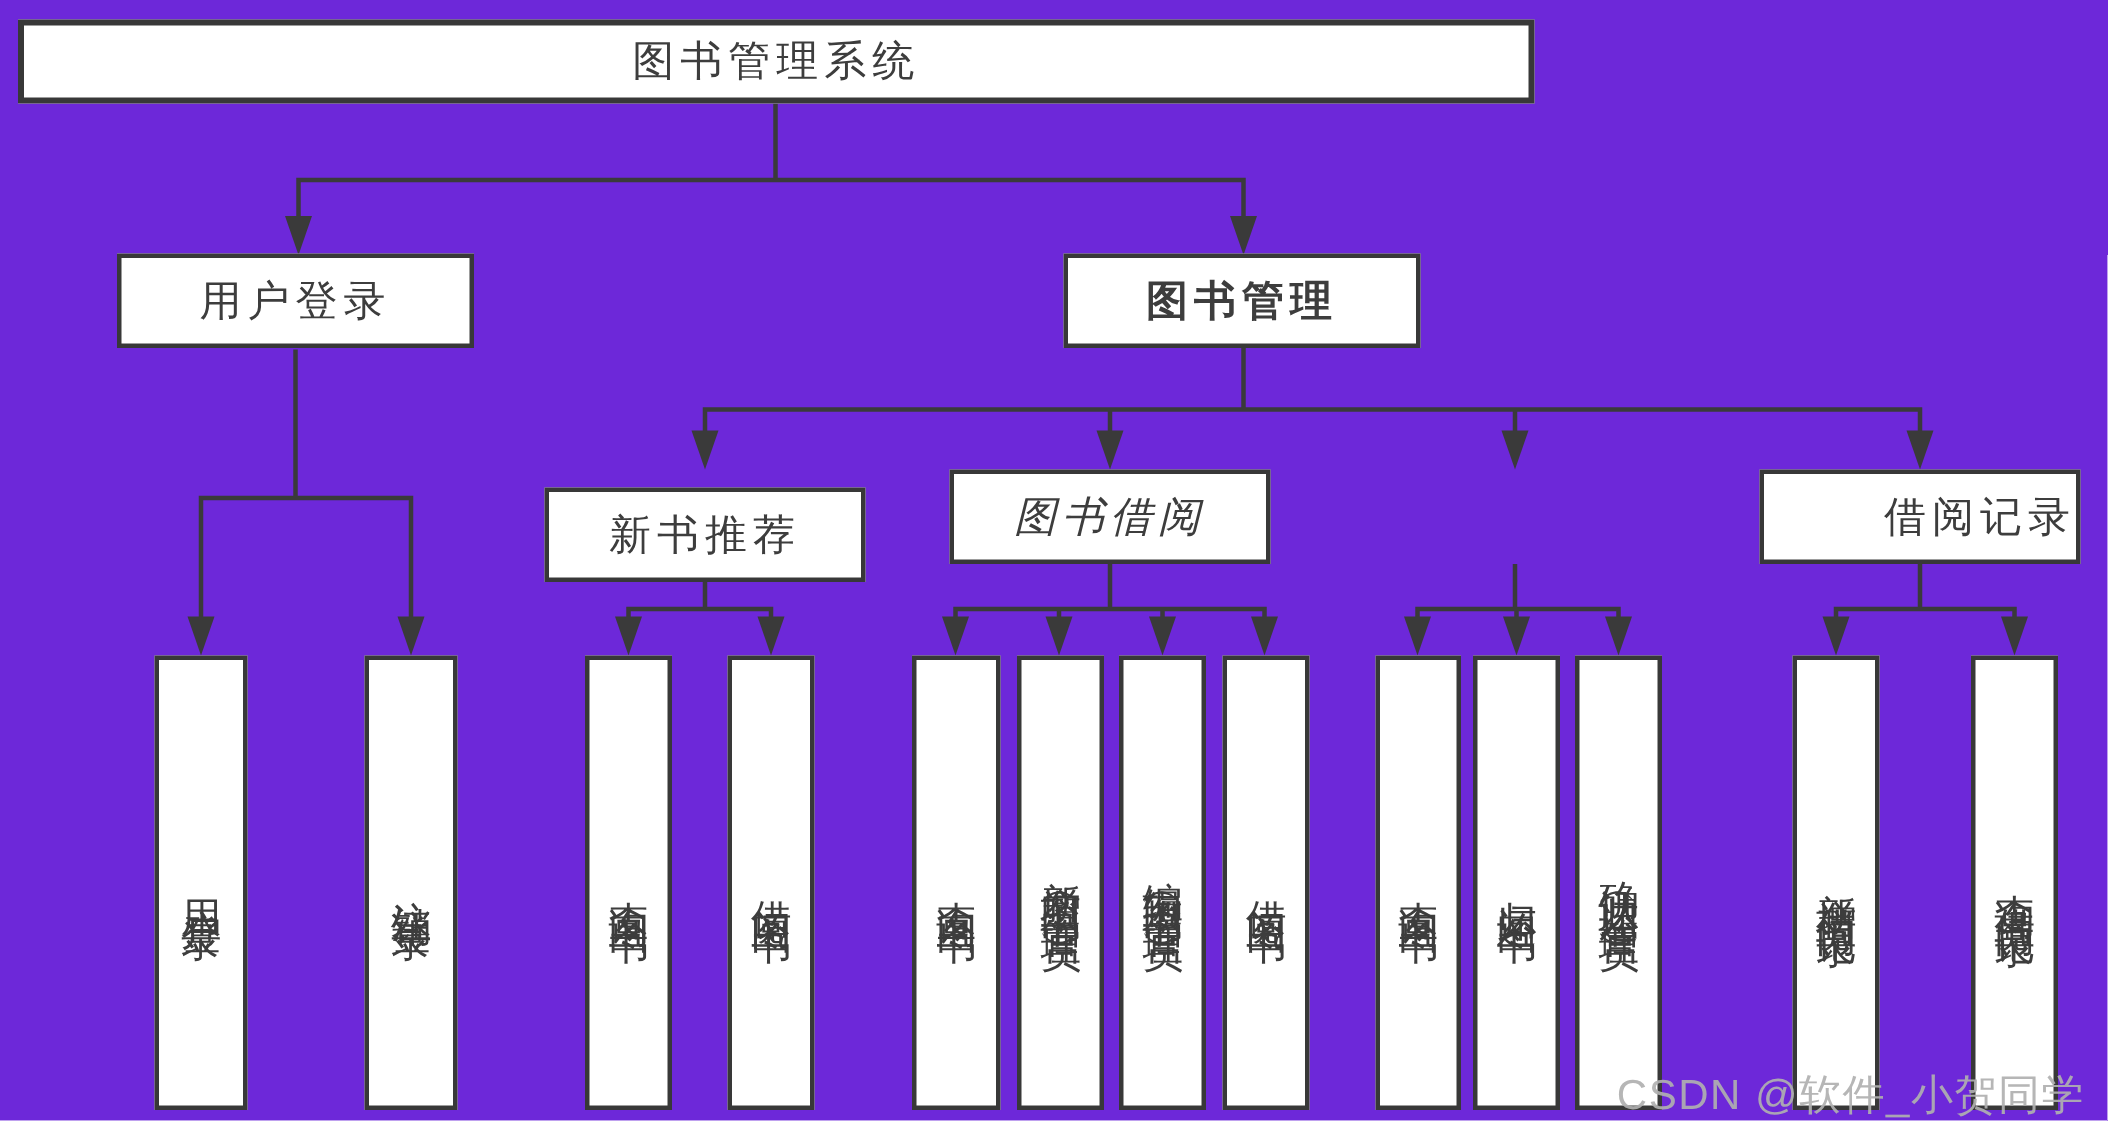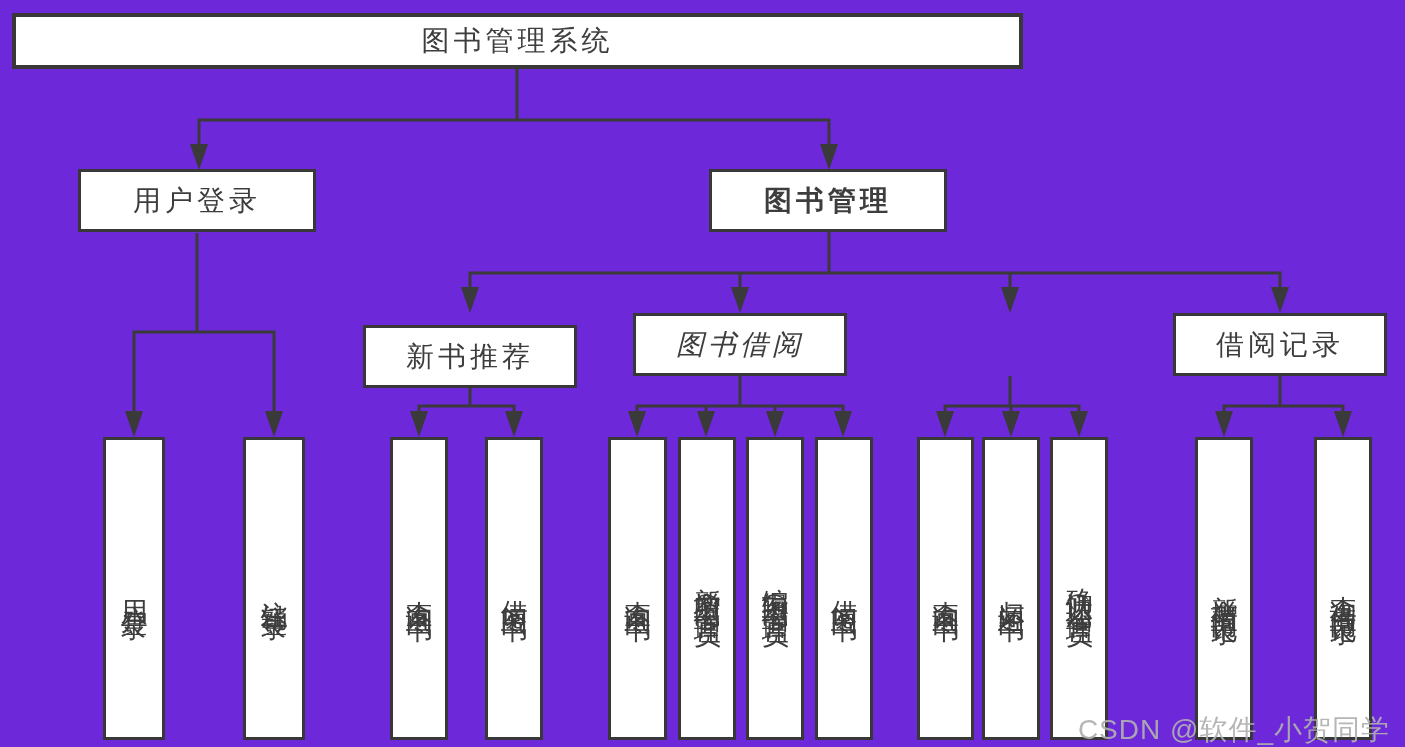--- a/index.html
+++ b/index.html
@@ -81,21 +81,21 @@
   <div class="node" style="left:709px; top:169px; width:238px; height:63px;font-weight:bold;">
     <span class="hlabel">图书管理</span>
   </div>
 
   <div class="node" style="left:363px; top:313px; width:214px; height:63px;margin-top:12px;">
     <span class="hlabel">新书推荐</span>
   </div>
   <div class="node" style="left:633px; top:313px; width:214px; height:63px;font-style:italic;">
     <span class="hlabel">图书借阅</span>
   </div>
-  <div class="node" style="left:1173px; top:313px; width:214px; height:63px;">
+  <div class="node" style="left:1173px; top:313px; width:214px; height:63px;justify-content:flex-end;">
     <span class="hlabel">借阅记录</span>
   </div>
 
   <div class="node" style="left:103px; top:437px; width:62px; height:303px;">
     <span class="vlabel">用户登录</span>
   </div>
   <div class="node" style="left:243px; top:437px; width:62px; height:303px;">
     <span class="vlabel">注销登录</span>
   </div>
 

